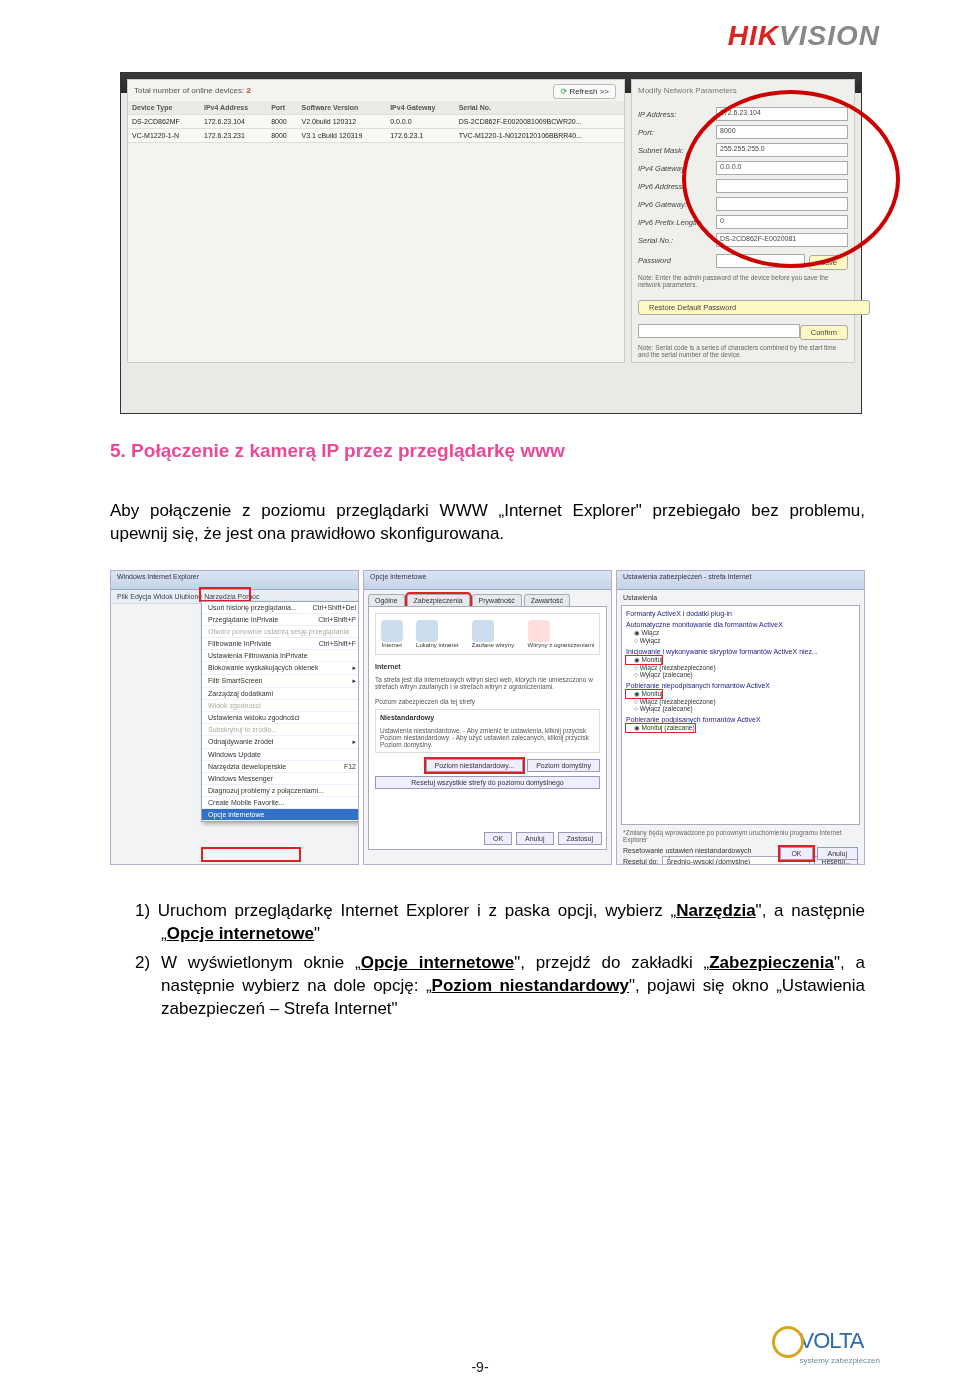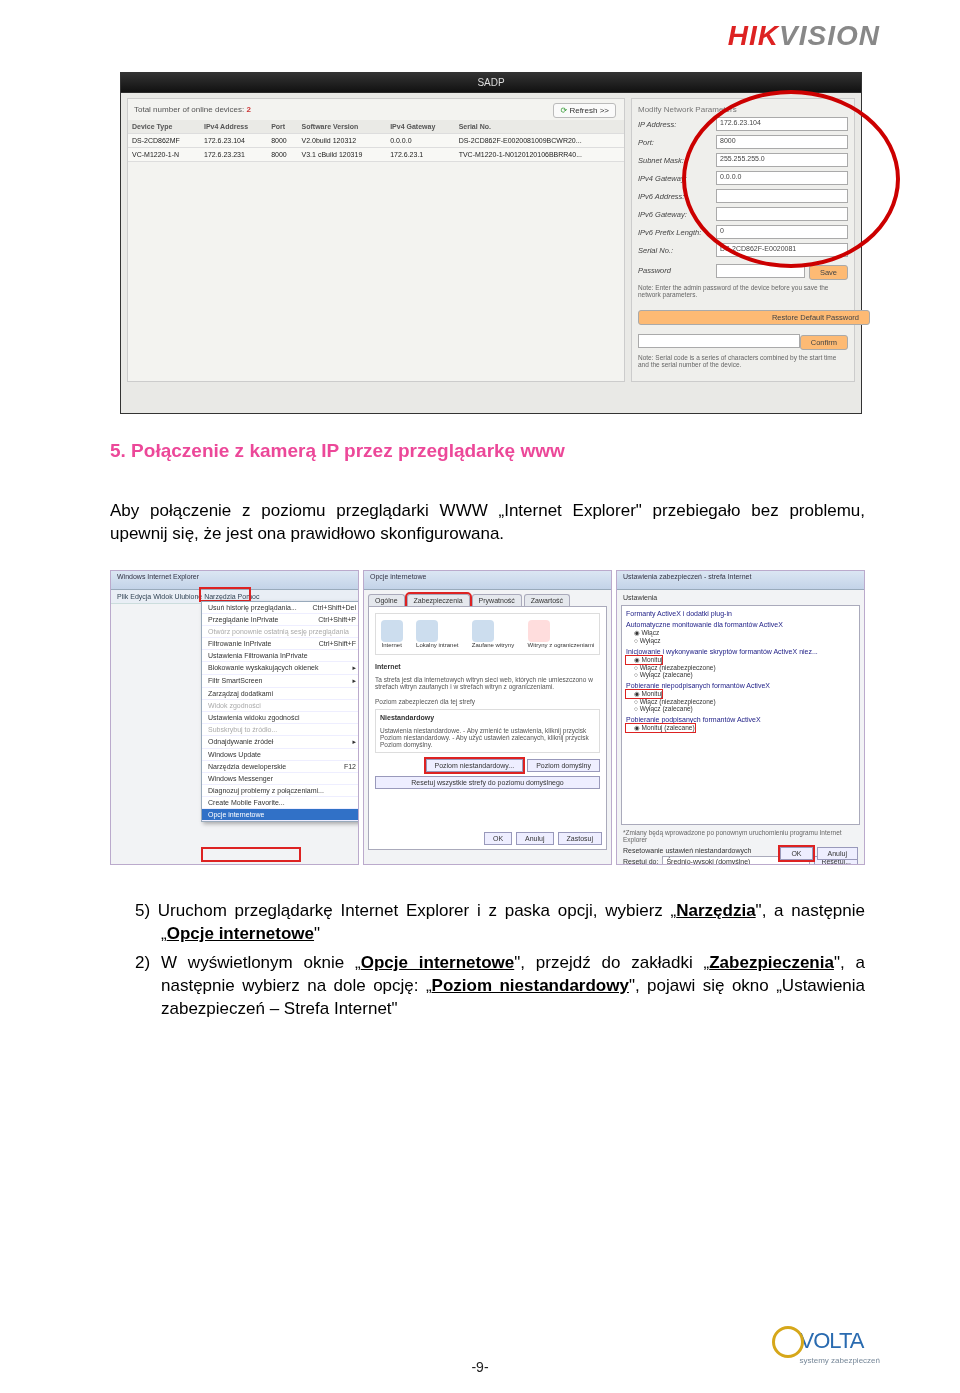--- a/index.html
+++ b/index.html
@@ -60,21 +60,21 @@
   .sadp-left { flex:1; background:#f3f3f0; border:1px solid #ccc; margin:6px; position:relative;}
   .sadp-left .counter { padding:6px; font-size:8px; color:#555;}
   .sadp-left .refresh { position:absolute; top:4px; right:8px; background:#fafafa; border:1px solid #bbb; padding:2px 6px; border-radius:3px; font-size:8px;}
   .sadp-table { width:100%; border-collapse:collapse; font-size:7px; color:#222;}
   .sadp-table th,.sadp-table td{ border-bottom:1px solid #ddd; padding:3px 4px; text-align:left; background:#f8f8f5;}
   .sadp-table th{ background:#eaeae6; color:#555;}
   .sadp-right { width:210px; background:#efefec; margin:6px 6px 6px 0; border:1px solid #ccc; padding:6px; font-size:7.5px; color:#444;}
   .sadp-right .row{ display:flex; margin-bottom:4px; align-items:center;}
   .sadp-right .lab{ width:78px;font-style:italic;}
   .sadp-right .val{ flex:1; background:#fff; border:1px solid #aaa; padding:1px 3px; height:10px; font-size:7px;}
-  .sadp-right .btn{ display:inline-block; background:#fdba74; border:1px solid #aaa; padding:2px 10px; border-radius:3px; margin-top:4px;}
+  .sadp-right .btn{ display:inline-block; background:#fef9c3; border:1px solid #aaa; padding:2px 10px; border-radius:3px; margin-top:4px;}
   .sadp-right .note{ font-size:6.5px; color:#666; margin:4px 0 8px;}
   .red-circle {
     position: absolute;
     top: 90px;
     right: 60px;
     width: 210px;
     height: 170px;
     border: 4px solid #c00;
     border-radius: 50%;
     pointer-events: none;
@@ -184,21 +184,20 @@
 </head>
 <body>
 
 <div class="page">
 
   <div class="logo-hik">
     <span class="red">HIK</span><span class="grey">VISION</span>
   </div>
 
   <div class="sadp-shot">
-    <div class="sadp-title">SADP</div>
     <div class="sadp-body">
       <div class="sadp-left">
         <div class="counter">
           <span>Total number of online devices:</span>
           <b style="color:#c33">2</b>
         </div>
         <div class="refresh">
           <span style="color:#393">⟳</span> <span>Refresh</span> <span>&gt;&gt;</span>
         </div>
         <table class="sadp-table">
@@ -224,21 +223,21 @@
                 <td>172.6.23.231</td>
                 <td>8000</td>
                 <td>V3.1 cBuild 120319</td>
                 <td>172.6.23.1</td>
                 <td>TVC-M1220-1-N0120120106BBRR40...</td>
           </tr>
         </tbody>
           </table>
       </div>
       <div class="sadp-right">
-        <div style="font-size:8px;color:#777;margin-bottom:3px">Modify Network Parameters</div>
+        <div style="font-size:8px;color:#777;margin-bottom:12px">Modify Network Parameters</div>
         <div class="row">
             <span class="lab">IP Address:</span>
             <span class="val">172.6.23.104</span>
           </div>
         <div class="row">
             <span class="lab">Port:</span>
             <span class="val">8000</span>
           </div>
         <div class="row">
             <span class="lab">Subnet Mask:</span>
@@ -263,21 +262,21 @@
         <div class="row">
             <span class="lab">Serial No.:</span>
             <span class="val">DS-2CD862F-E0020081</span>
           </div>
         <div class="row">
             <span class="lab">Password</span>
             <span class="val"></span>
             <span class="btn" style="margin-left:4px">Save</span>
           </div>
         <div class="note">Note: Enter the admin password of the device before you save the network parameters.</div>
-        <div class="btn" style="width:100%;text-align:right">Restore Default Password</div>
+        <div class="btn" style="width:100%;text-align:left">Restore Default Password</div>
         <div class="row" style="margin-top:6px">
             <span class="val" placeholder="Serial code"></span>
             <span class="btn" style="">Confirm</span>
           </div>
         <div class="note">Note: Serial code is a series of characters combined by the start time and the serial number of the device.</div>
       </div>
     </div>
   </div>
   <div class="red-circle"></div>
 
@@ -440,21 +439,21 @@
       </div>
       <div class="foot">
         <div class="b ok">OK</div>
         <div class="b">Anuluj</div>
       </div>
     </div>
   </div>
 
   <div class="numlist nl-top">
     <div class="item">
-      <span>5) Uruchom przeglądarkę Internet Explorer i z paska opcji, wybierz „</span><b><u>Narzędzia</u></b><span>", a następnie „</span><b><u>Opcje internetowe</u></b><span>"</span>
+      <span>1) Uruchom przeglądarkę Internet Explorer i z paska opcji, wybierz „</span><b><u>Narzędzia</u></b><span>", a następnie „</span><b><u>Opcje internetowe</u></b><span>"</span>
     </div>
     <div class="item">
       <span>2) W wyświetlonym oknie „</span><b><u>Opcje internetowe</u></b><span>", przejdź do zakładki „</span><b><u>Zabezpieczenia</u></b><span>", a następnie wybierz na dole opcję: „</span><b><u>Poziom niestandardowy</u></b><span>", pojawi się okno „Ustawienia zabezpieczeń – Strefa Internet"</span>
     </div>
   </div>
 
   <div class="pagefoot">-9-</div>
   <div class="volta">
     <span class="gear"></span><span>VOLTA</span>
     <span class="sub">systemy zabezpieczeń</span>

